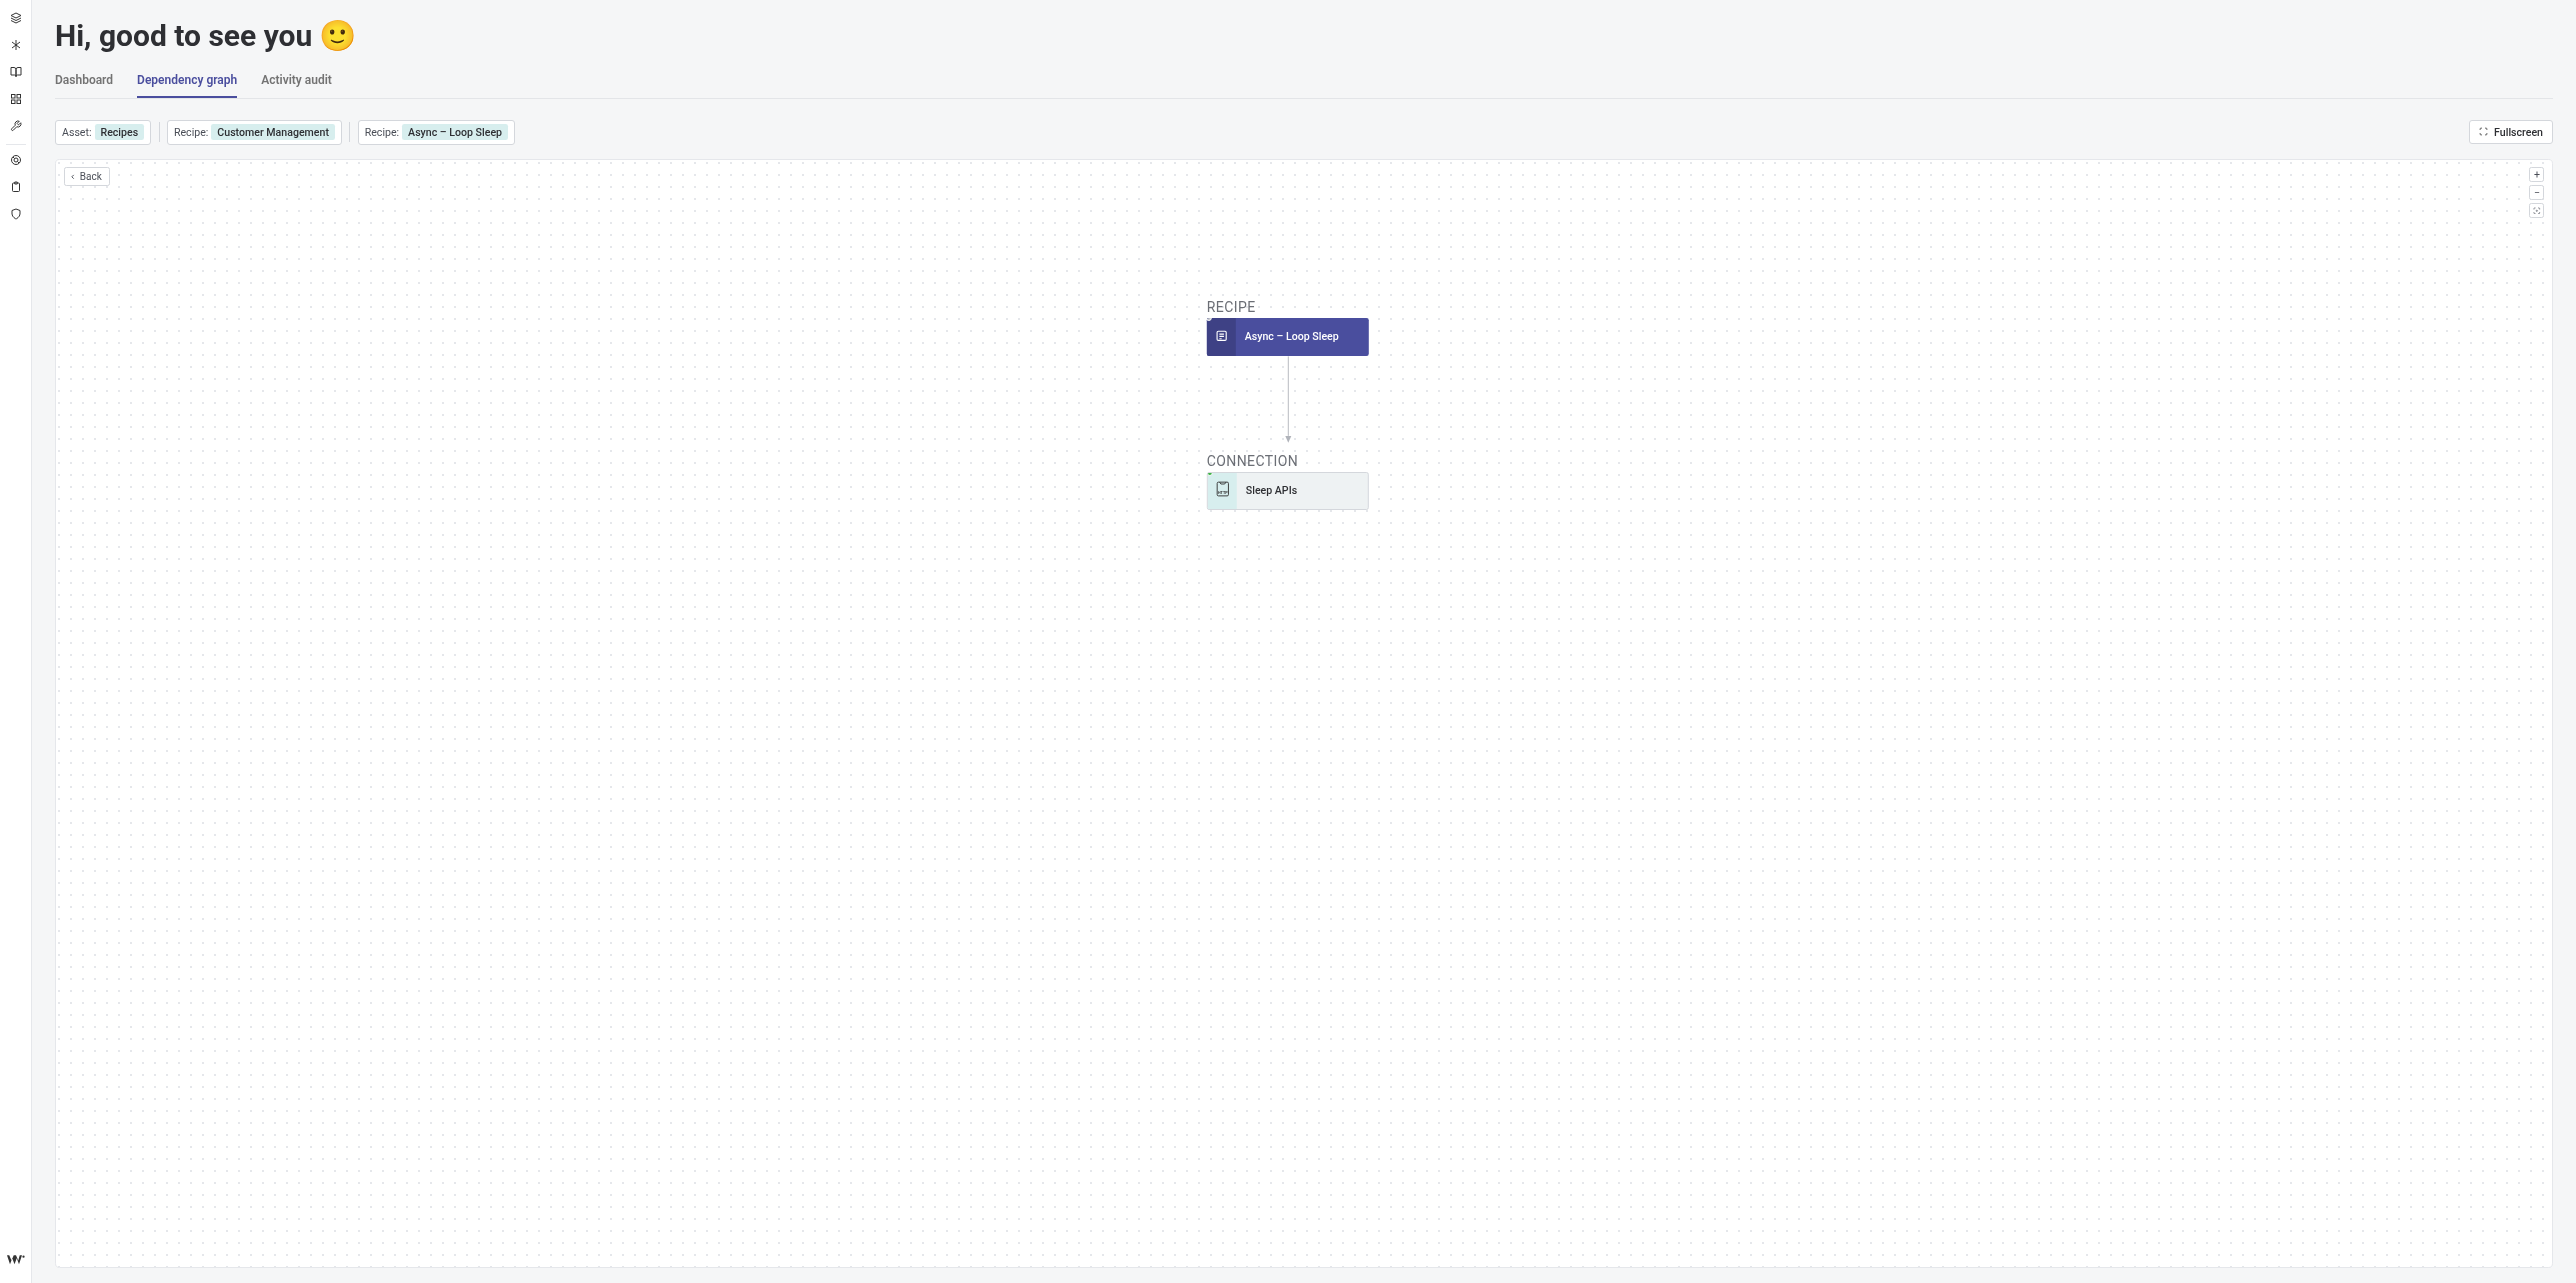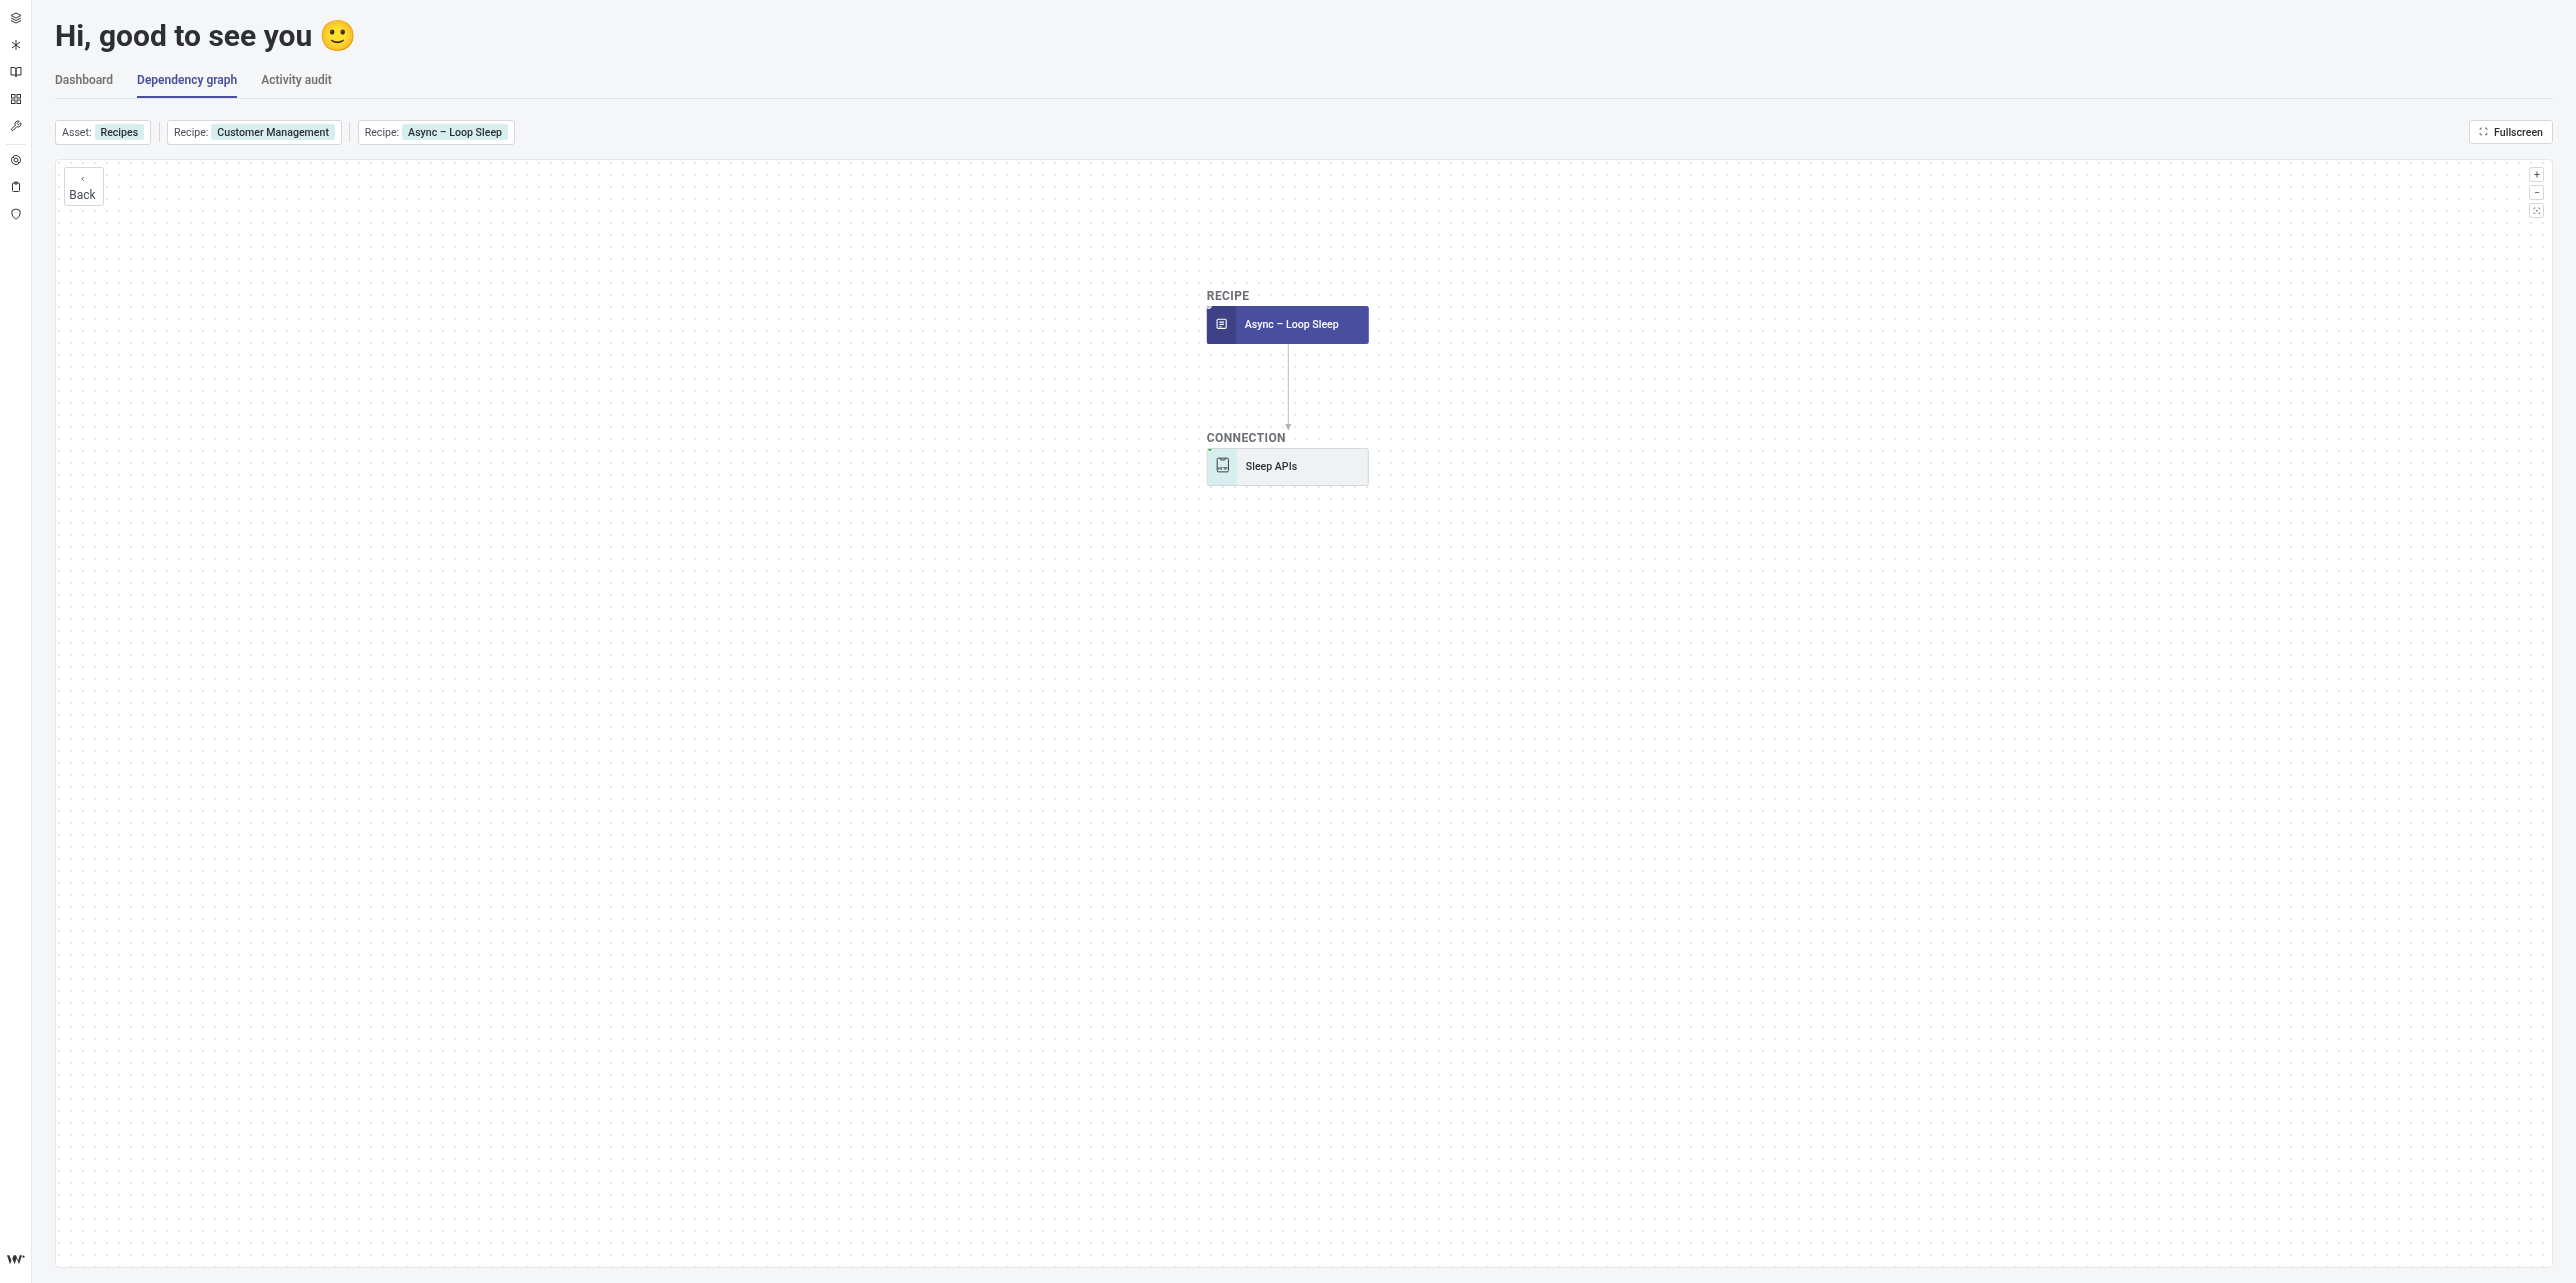--- a/index.html
+++ b/index.html
@@ -165,27 +165,26 @@
       background-position: -3px -3px;
     }
     .back-btn {
       position: absolute;
       top: 7.6px;
       left: 7.6px;
       border: 0.8px solid #d4d7dc;
       background: #fff;
       border-radius: 2.3px;
       padding: 3px 7.6px 3px 4.6px;
-      font-size: 12px;
+      font-size: 10px;
       color: #4a4e57;
       display: flex;
       align-items: center;
       gap: 3px;
       cursor: pointer;
-      flex-direction: column;
     }
     .zoom-controls {
       position: absolute;
       top: 7.6px;
       right: 7.6px;
       display: flex;
       flex-direction: column;
       gap: 3px;
     }
     .zoom-btn {
@@ -206,26 +205,27 @@
       position: absolute;
       left: 50%;
       top: 129px;
       transform: translateX(-60%);
       width: 162px;
     }
     .node-block {
       position: relative;
     }
     .node-label {
-      font-size: 12px;
-      font-weight: 700;
+      font-size: 14px;
+      font-weight: 400;
       letter-spacing: 0.4px;
       color: #6b6e75;
       margin-bottom: 3px;
       text-transform: uppercase;
+      margin-top: 10px;
     }
     .node {
       display: flex;
       align-items: stretch;
       border-radius: 2.3px;
       overflow: hidden;
       cursor: pointer;
       width: 162px;
       height: 38px;
       position: relative;

